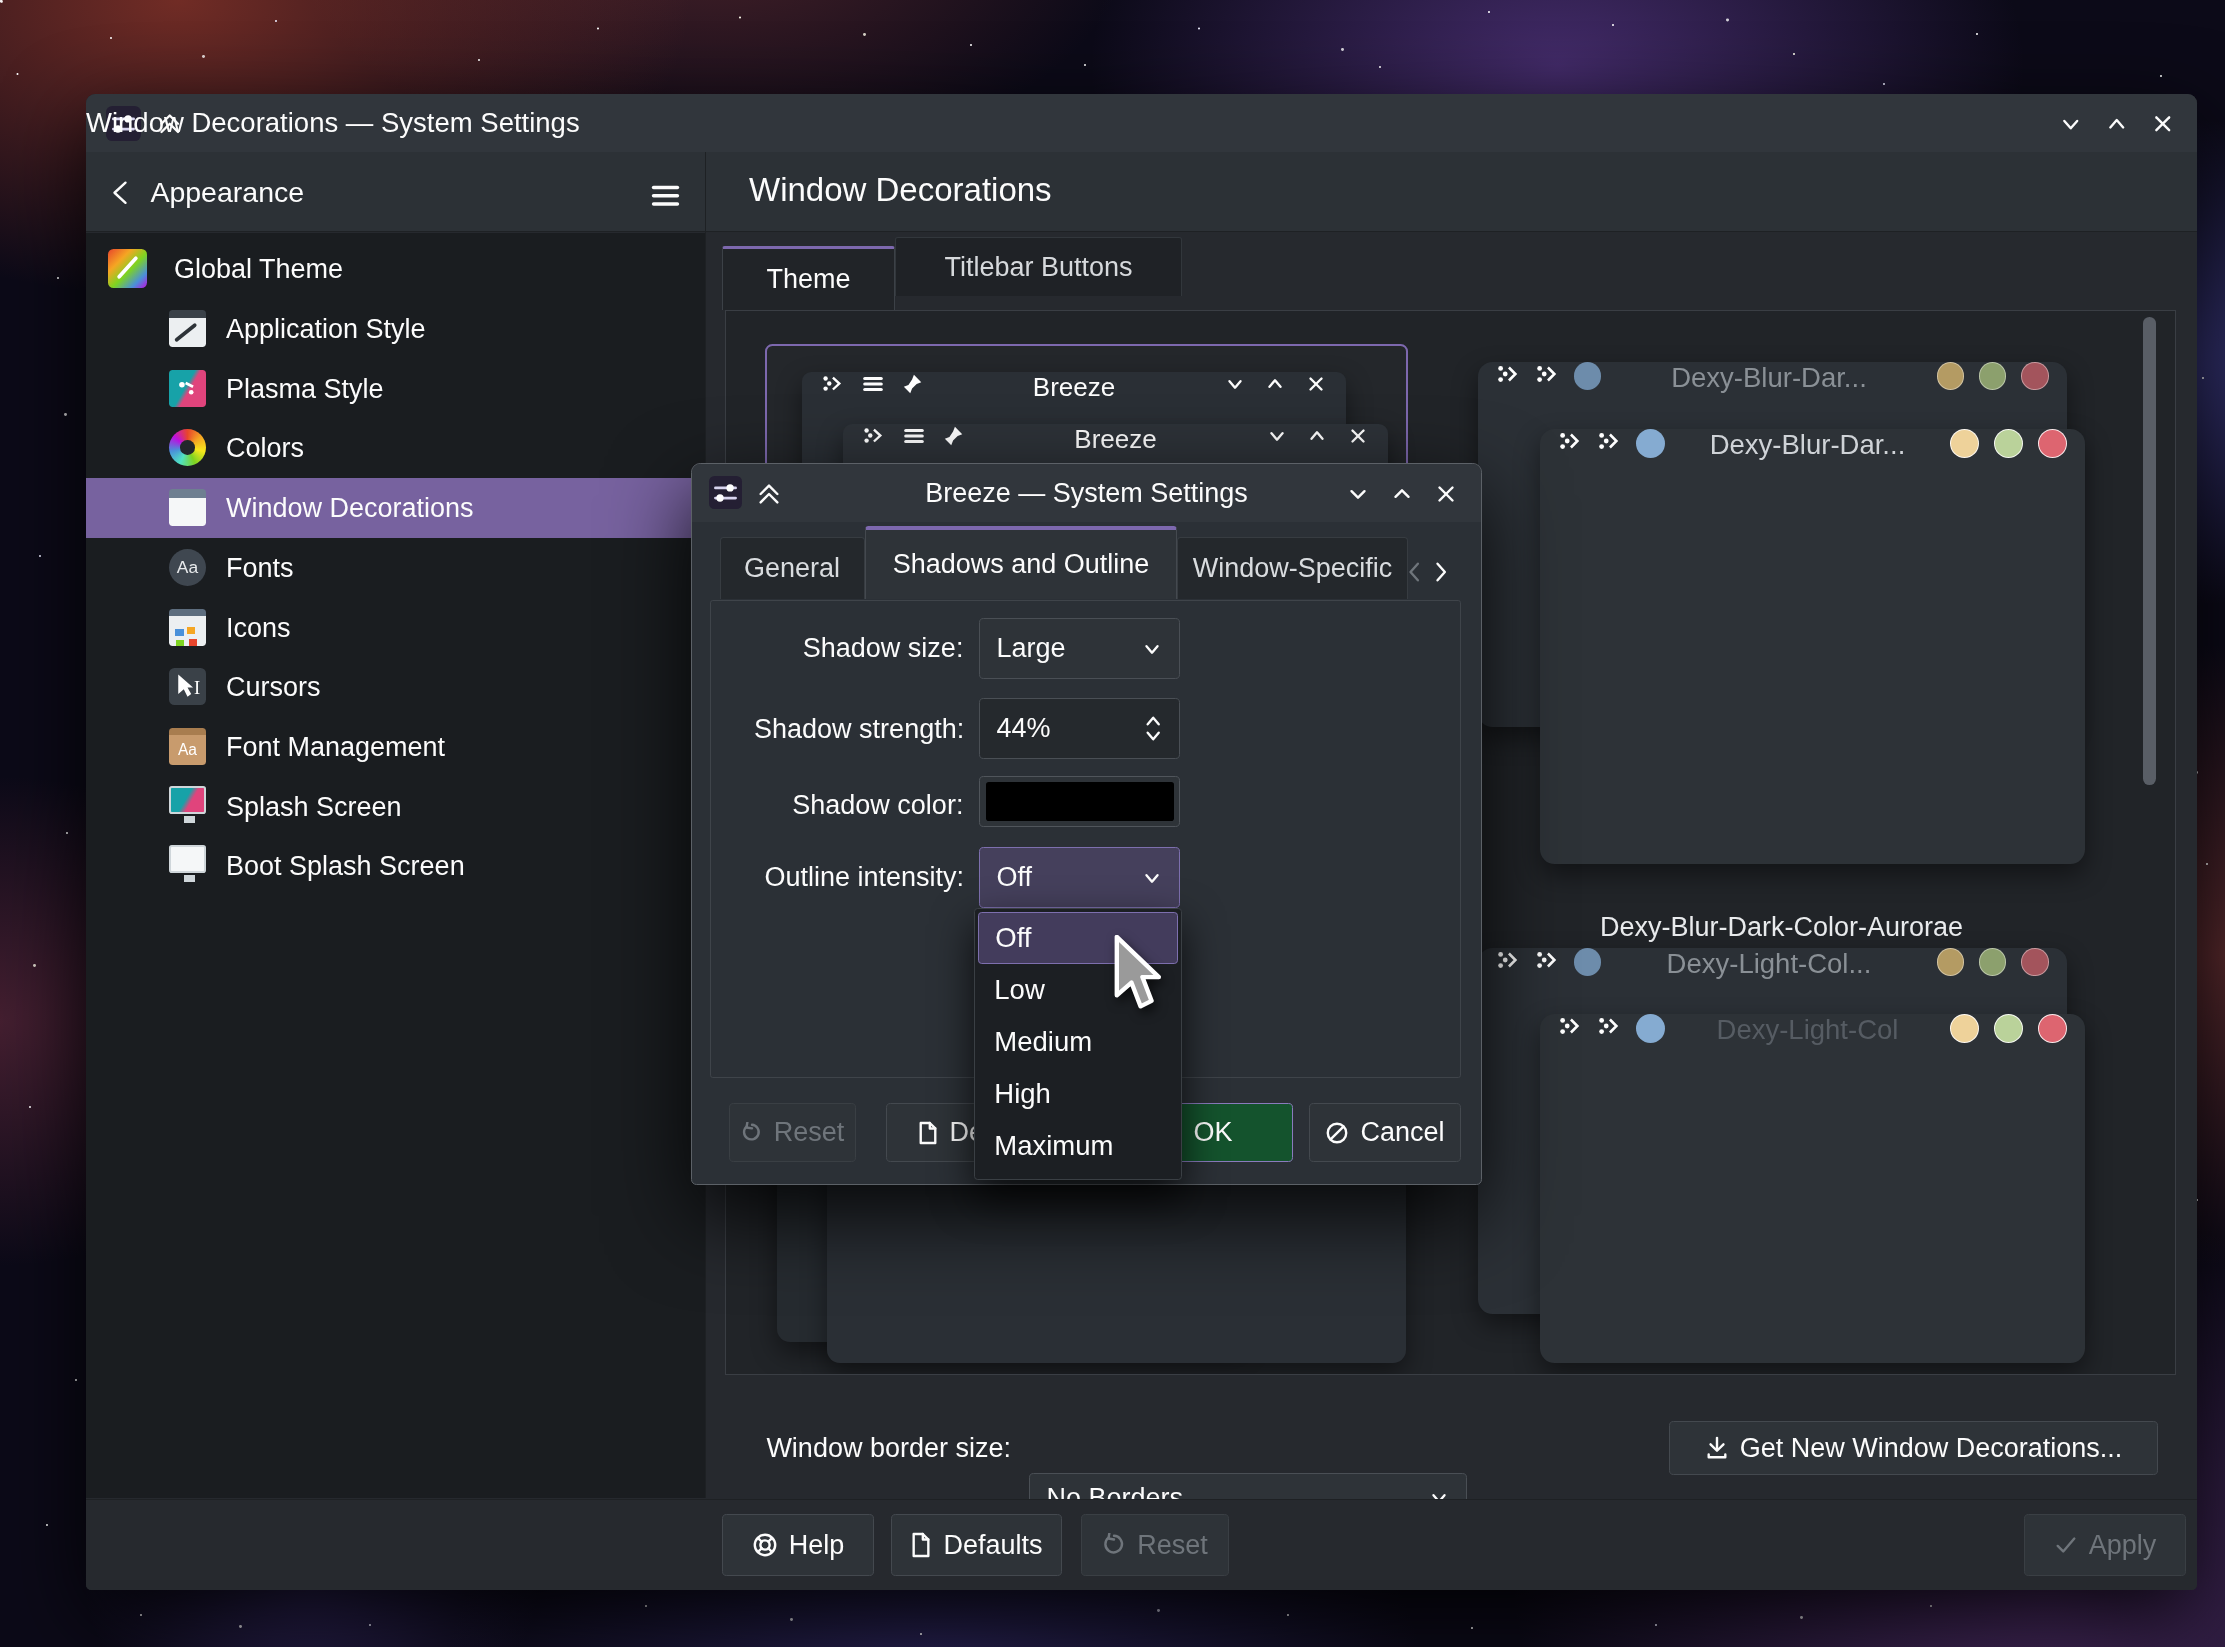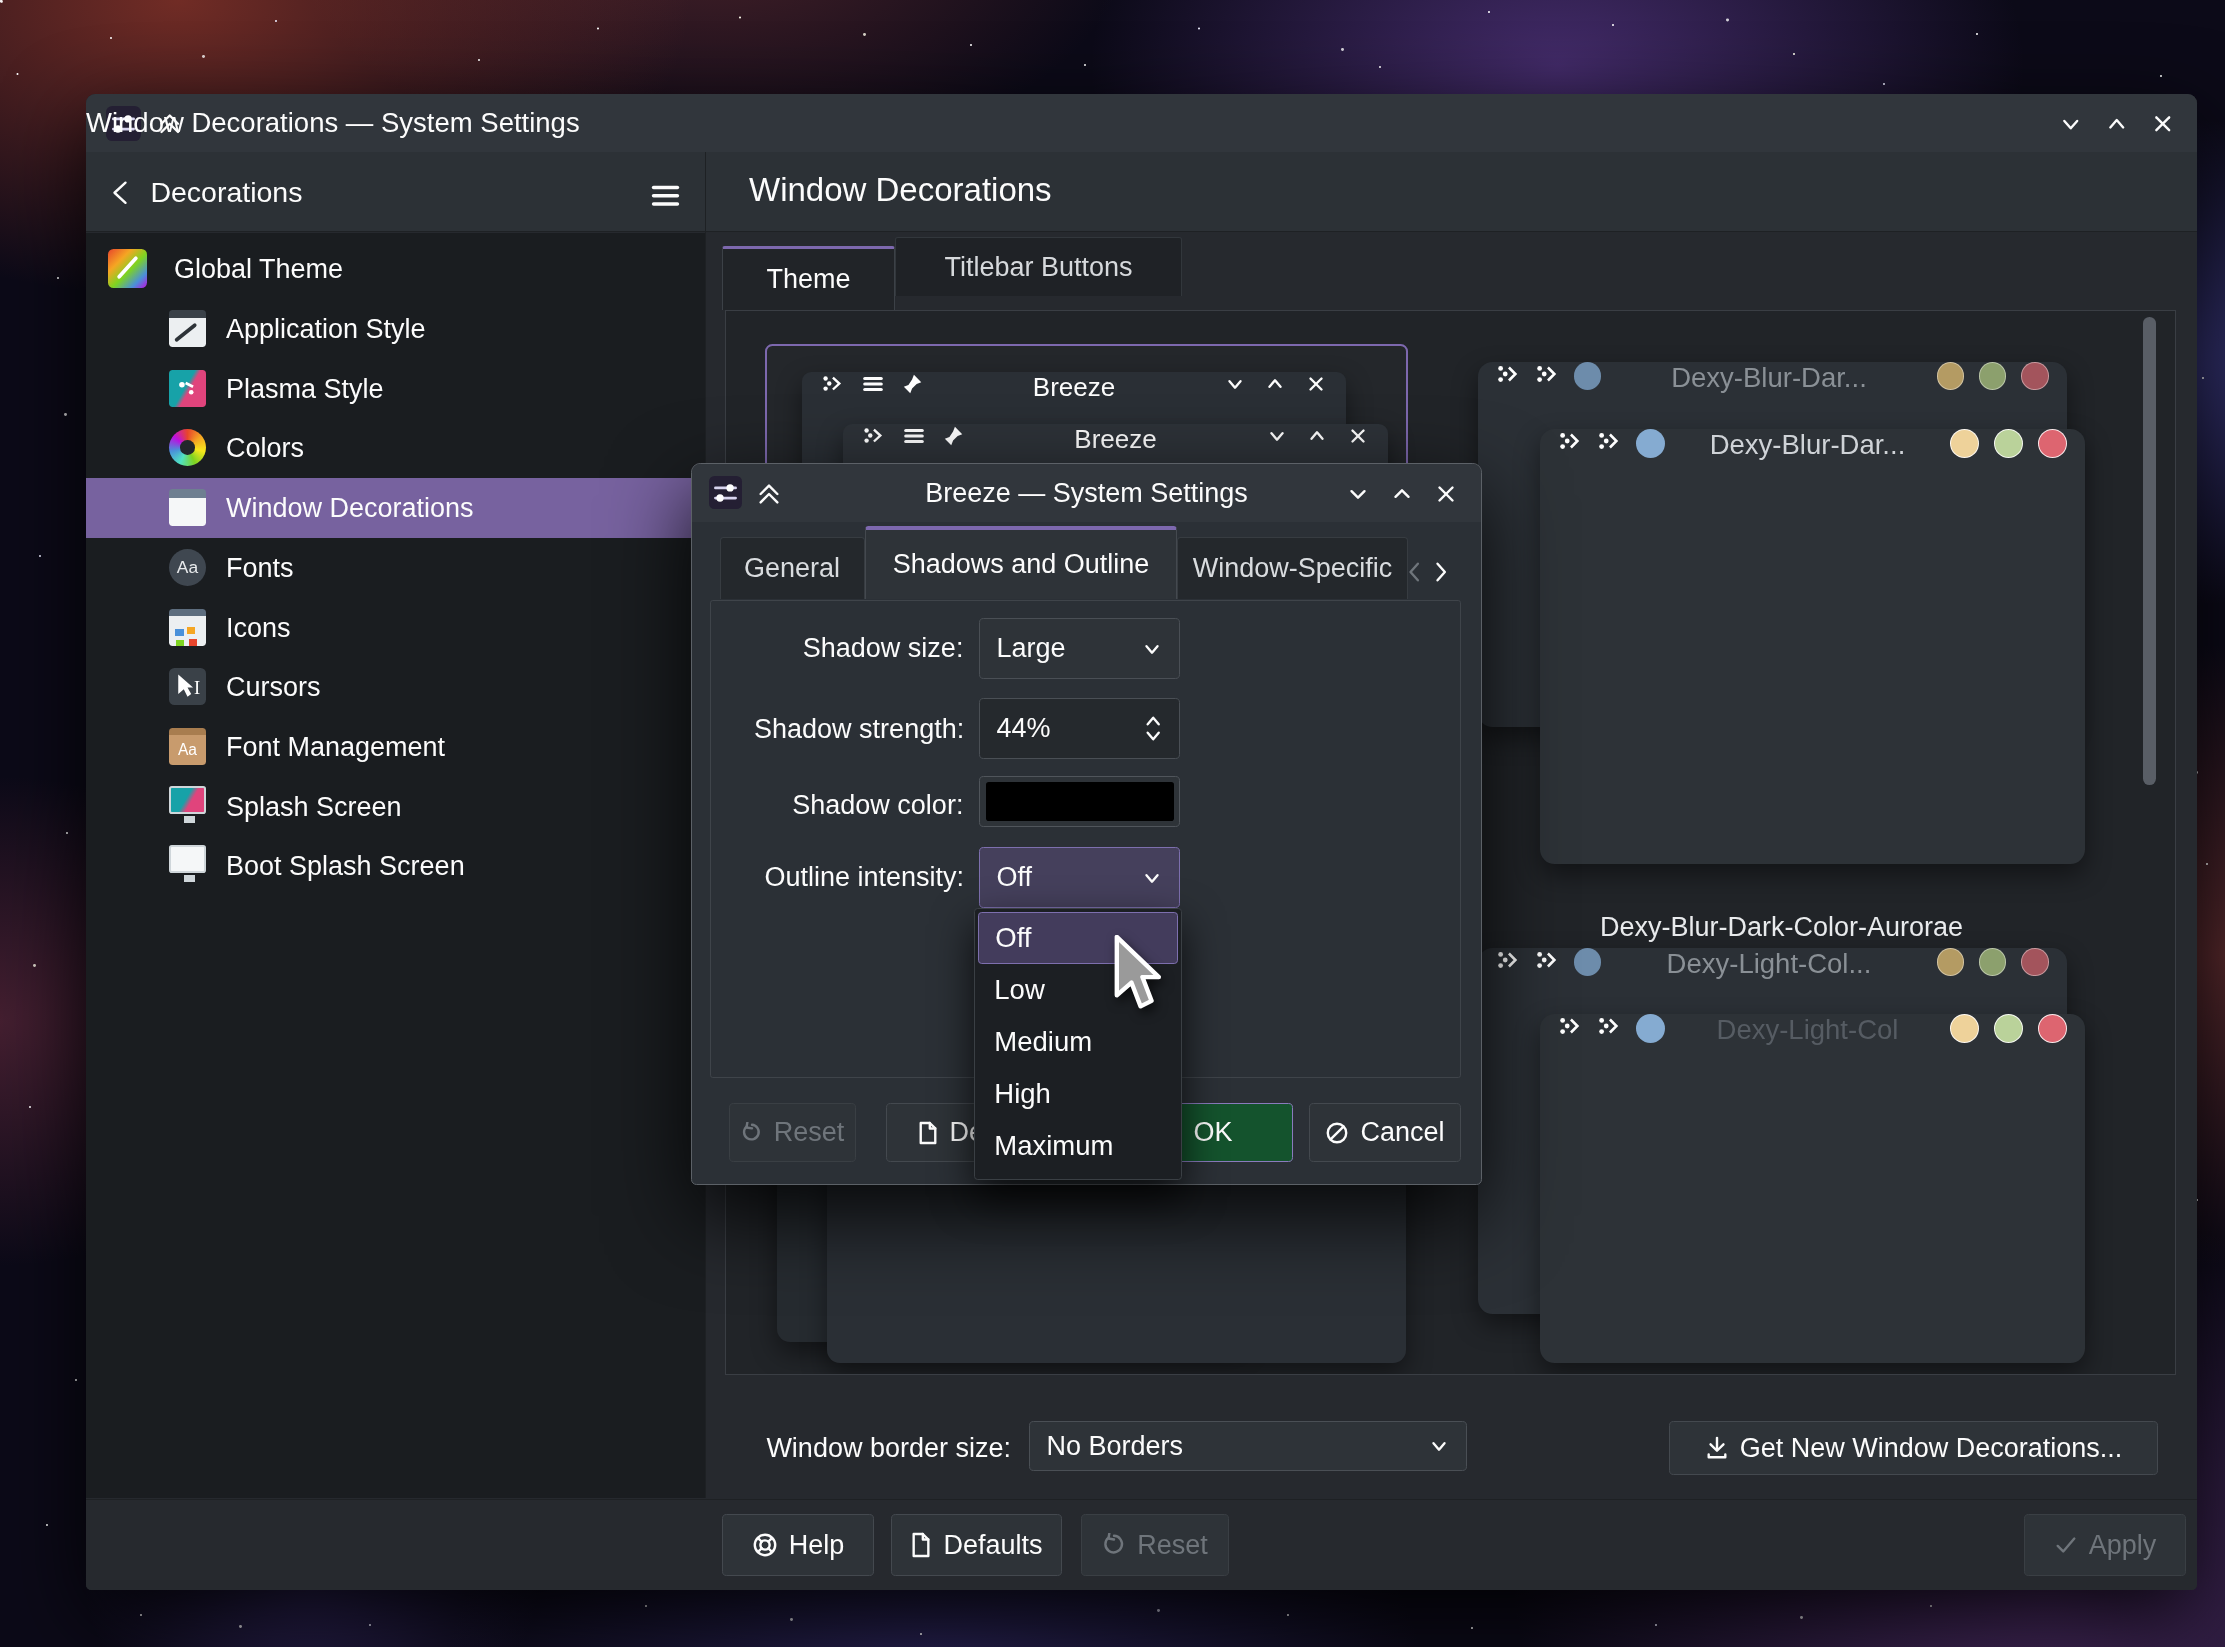--- a/index.html
+++ b/index.html
@@ -147,21 +147,21 @@
           <line x1="22" y1="8" x2="8" y2="22"></line>
         </svg>
     </div>
   </div>
 
   <div class="headerrow"></div>
   <div class="abs flex" style="left:22px;top:69px;height:59px;gap:18.4px">
     <svg width="24" height="27.5" class="glyph" viewBox="0 0 26 30">
         <polyline points="19,4 7,15 19,26"></polyline>
       </svg>
-    <span style="font-size:28.5px">Decorations</span>
+    <span style="font-size:28.5px">Appearance</span>
   </div>
   <div class="abs wctl" style="left:562px;top:84px">
     <svg width="31" height="27.5" class="glyph" style="stroke-width:4" viewBox="0 0 34 30">
         <line x1="4" y1="6" x2="30" y2="6"></line>
         <line x1="4" y1="15" x2="30" y2="15"></line>
         <line x1="4" y1="24" x2="30" y2="24"></line>
       </svg>
   </div>
   <div class="abs" style="left:663px;top:77px;font-size:33px">Window Decorations</div>
   <div class="vdivider"></div>
@@ -431,21 +431,21 @@
         <span class="dot" style="width:29px;height:29px;background:#eed29a;border:1.8px solid rgba(255,255,255,.85)"></span>
         <span class="dot" style="width:29px;height:29px;background:#bad29a;border:1.8px solid rgba(255,255,255,.85)"></span>
         <span class="dot" style="width:29px;height:29px;background:#dd6570;border:1.8px solid rgba(255,255,255,.85)"></span>
       </div>
     </div>
   </div>
 
   <div class="scrollhandle"></div>
 
   <div class="abs" style="left:99px;top:1339px;width:826px;text-align:right;font-size:27px">Window border size:</div>
-  <div class="combo abs" style="left:943px;top:1327px;width:438px;height:50px">
+  <div class="combo abs" style="left:943px;top:1379px;width:438px;height:50px">
     <span>No Borders</span>
     <svg width="22" height="22" class="glyph" viewBox="0 0 24 24">
         <polyline points="6,9 12,16 18,9"></polyline>
       </svg>
   </div>
   <div class="btn abs" style="left:1583px;top:1327px;width:489px;height:54px">
     <svg width="24" height="26" class="glyph" viewBox="0 0 26 28">
         <line x1="13" y1="3" x2="13" y2="16"></line>
         <polyline points="6,10 13,17 20,10"></polyline>
         <polyline points="4,21 4,24 22,24 22,21"></polyline>

